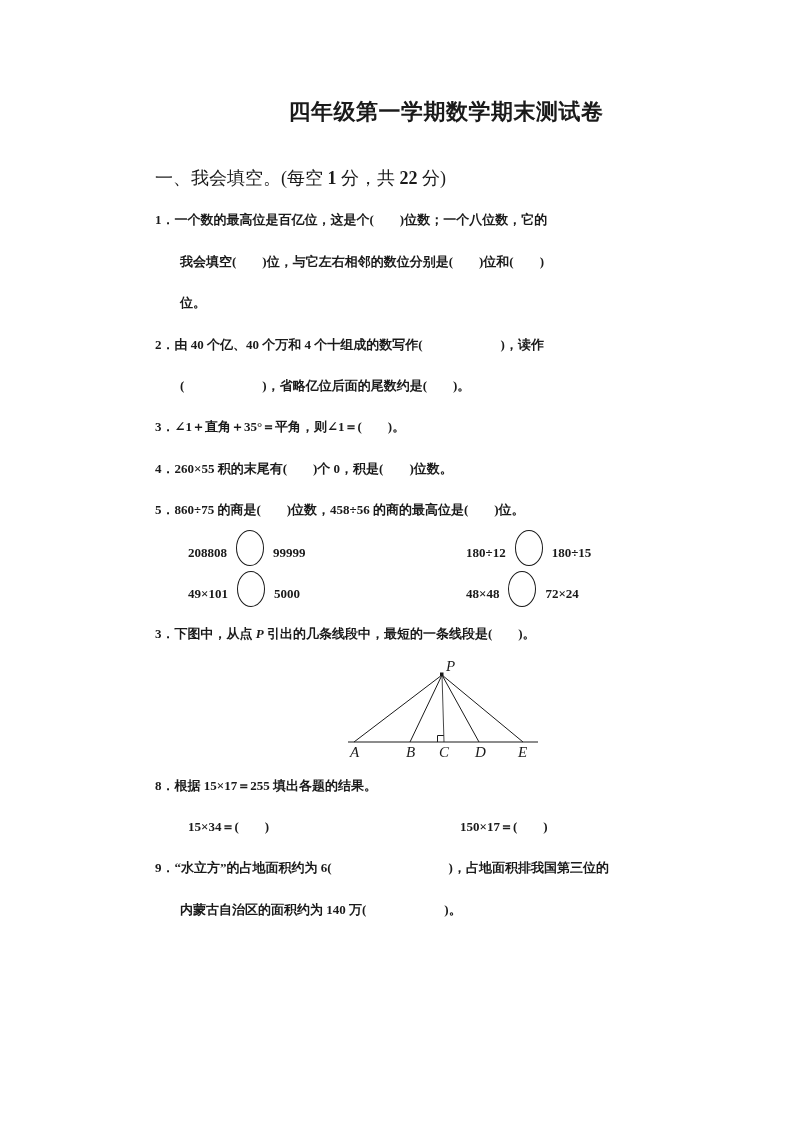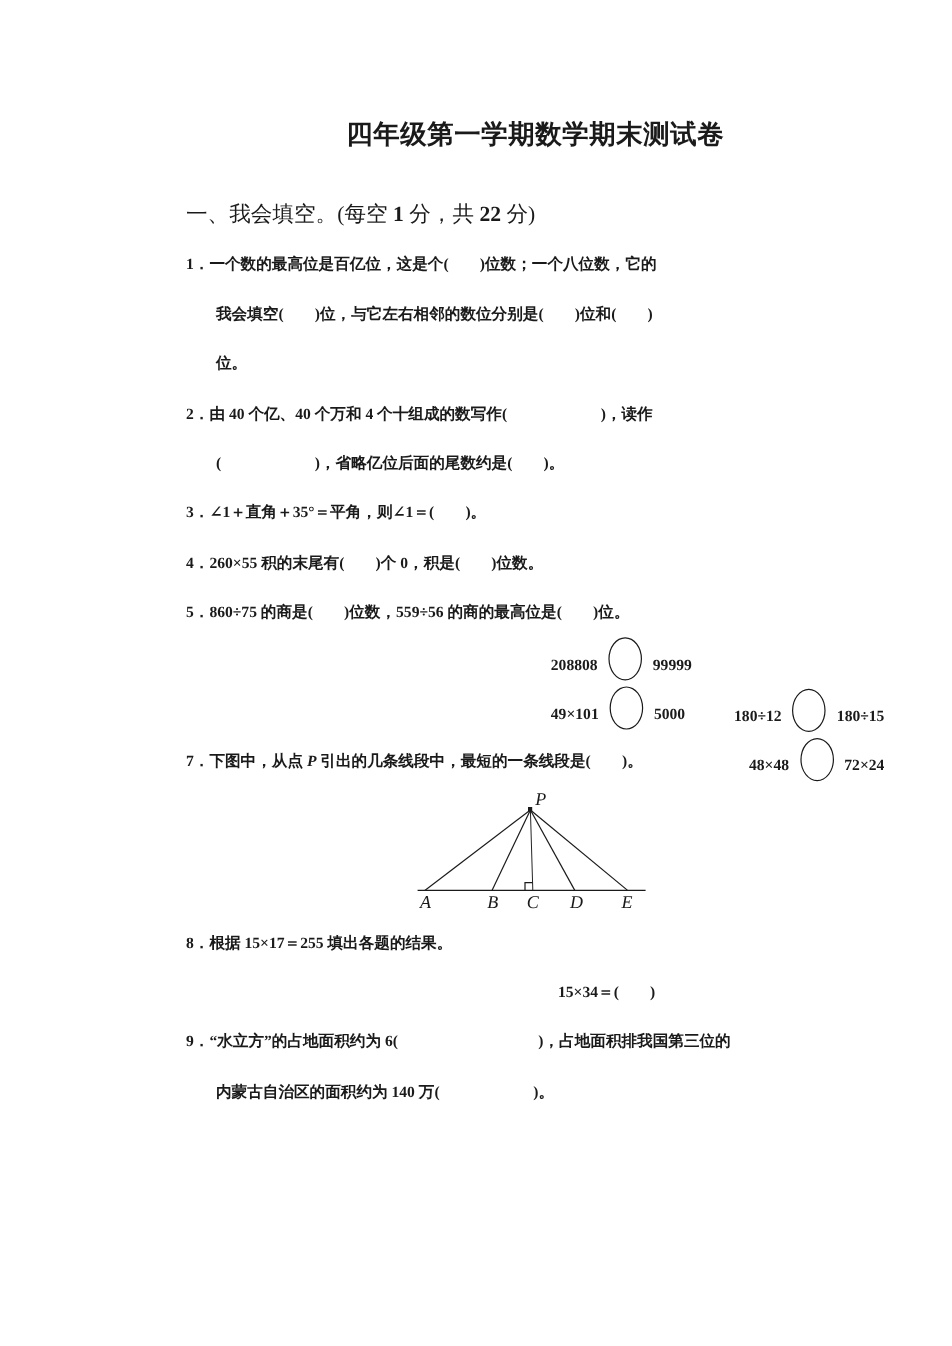--- a/index.html
+++ b/index.html
@@ -31,21 +31,21 @@
   }
   .heading b { font-weight:bold; }
   .line {
     font-size:13px;
     line-height:41.4px;
     height:41.4px;
     white-space:nowrap;
     font-weight:bold;
   }
   .cont { padding-left:25px; }
-  .subrow { padding-left:33px; display:flex; align-items:flex-end;flex-direction:column; }
+  .subrow { padding-left:33px; display:flex; align-items:center; }
   .cell-cmp { width:278px; }
   .cell-q8 { width:272px; }
   .circle {
     display:inline-block;
     width:28px; height:36px;
     border:1.5px solid #1a1a1a;
     border-radius:50%;
     vertical-align:-9px;
     margin:0 9px;
     box-sizing:border-box;
@@ -80,21 +80,21 @@
     <div class="line cont">我会填空(　　)位，与它左右相邻的数位分别是(　　)位和(　　)</div>
     <div class="line cont">位。</div>
 
     <div class="line">2．由 40 个亿、40 个万和 4 个十组成的数写作(　　　　　　)，读作</div>
     <div class="line cont">(　　　　　　)，省略亿位后面的尾数约是(　　)。</div>
 
     <div class="line">3．∠1＋直角＋35°＝平角，则∠1＝(　　)。</div>
 
     <div class="line">4．260×55 积的末尾有(　　)个 0，积是(　　)位数。</div>
 
-    <div class="line">5．860÷75 的商是(　　)位数，559÷56 的商的最高位是(　　)位。</div>
+    <div class="line">5．860÷75 的商是(　　)位数，458÷56 的商的最高位是(　　)位。</div>
 
 
     <div class="line subrow">
       <div class="cell-cmp">
         <span>208808</span><span class="circle"></span><span>99999</span>
       </div>
       <div>
         <span>180÷12</span><span class="circle"></span><span>180÷15</span>
       </div>
     </div>
@@ -102,21 +102,21 @@
     <div class="line subrow">
       <div class="cell-cmp">
         <span>49×101</span><span class="circle"></span><span>5000</span>
       </div>
       <div>
         <span>48×48</span><span class="circle"></span><span>72×24</span>
       </div>
     </div>
 
     <div class="line">
-      <span>7．下图中，从点 </span><i>P</i><span> 引出的几条线段中，最短的一条线段是(　　)。</span>
+      <span>3．下图中，从点 </span><i>P</i><span> 引出的几条线段中，最短的一条线段是(　　)。</span>
     </div>
 
     <div class="figure-wrap">
       <svg width="215" height="105" viewBox="0 0 215 105">
 
         <line x1="8" y1="85" x2="198" y2="85" stroke="#1a1a1a" stroke-width="1.2"></line>
 
         <line x1="102" y1="18" x2="14" y2="85" stroke="#1a1a1a" stroke-width="1"></line>
         <line x1="102" y1="18" x2="70" y2="85" stroke="#1a1a1a" stroke-width="1"></line>
         <line x1="102" y1="18" x2="104" y2="85" stroke="#1a1a1a" stroke-width="0.8"></line>
@@ -132,20 +132,21 @@
         <text x="66" y="100" class="fig-label">B</text>
         <text x="99" y="100" class="fig-label">C</text>
         <text x="135" y="100" class="fig-label">D</text>
         <text x="178" y="100" class="fig-label">E</text>
       </svg>
     </div>
 
     <div class="line">8．根据 15×17＝255 填出各题的结果。</div>
     <div class="line subrow">
       <div class="cell-q8">15×34＝(　　)</div>
+      <div>150×17＝(　　)</div>
     </div>
 
     <div class="line">9．“水立方”的占地面积约为 6(　　　　　　　　　)，占地面积排我国第三位的</div>
     <div class="line cont">内蒙古自治区的面积约为 140 万(　　　　　　)。</div>
 
 
   </div>
 </div>
 
 </body></html>

